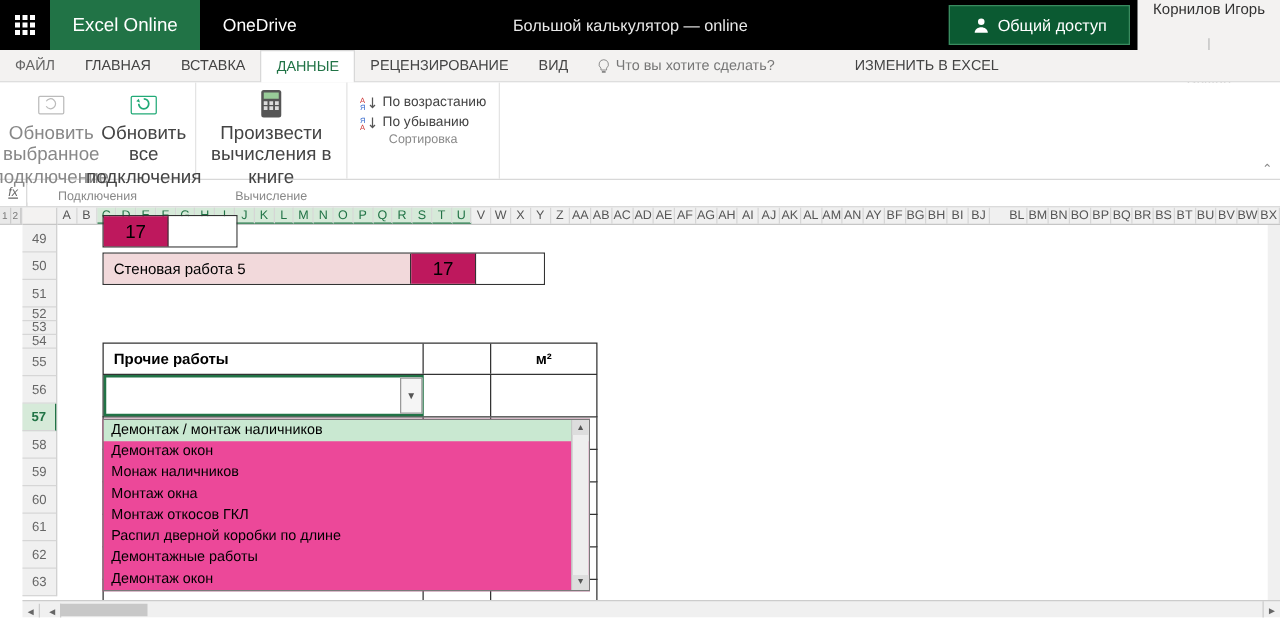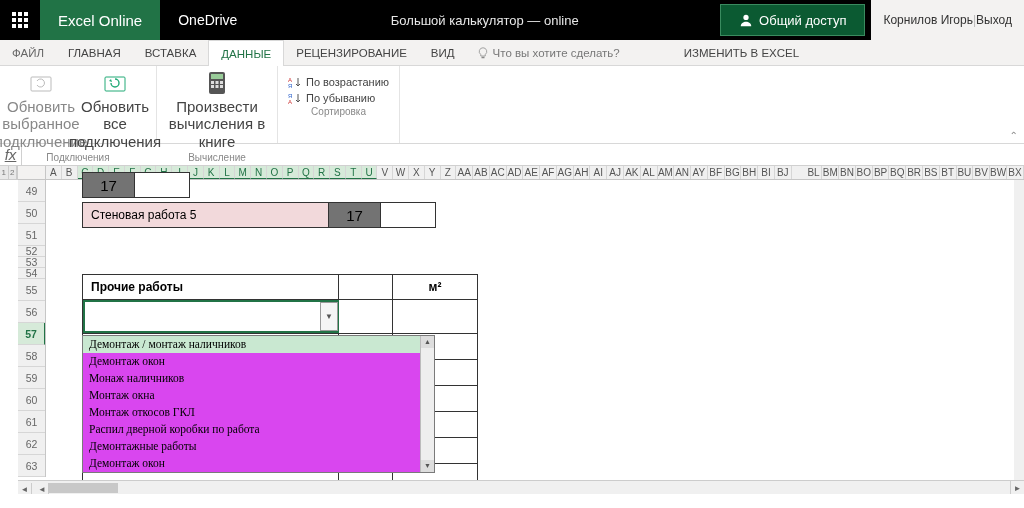--- a/index.html
+++ b/index.html
@@ -7,21 +7,21 @@
 
 
 .titlebar { background: #000; height: 40px; display: flex; align-items: stretch; color: #fff; }
 .waffle { width: 40px; display: flex; align-items: center; justify-content: center; background: #000; }
 .waffle-grid { display: grid; grid-template-columns: repeat(3,4px); grid-template-rows: repeat(3,4px); gap: 2px; }
 .waffle-grid span { background: #fff; width: 4px; height: 4px; }
 .brand { background: #217346; color: #fff; display: flex; align-items: center; padding: 0 18px; font-size: 15px; font-weight: 400; }
 .onedrive { display: flex; align-items: center; padding: 0 18px; font-size: 14px; color: #fff; }
 .doc-title { flex: 1; display: flex; align-items: center; justify-content: center; font-size: 13px; color: #e8e8e8; }
 .share-btn { background: #0b5a32; border: 1px solid #3a8b5f; color: #fff; display: flex; align-items: center; padding: 0 18px; gap: 6px; font-size: 13px; margin: 4px 6px; }
-.user-area { background: #f3f2f1; display: flex; align-items: center; padding: 0 12px; color: #333; font-size: 12px; }
+.user-area { background: #f3f2f1; display: flex; align-items: center; padding: 0 12px; gap: 14px; color: #333; font-size: 12px; flex-direction: column; }
 .sep { color: #bbb; }
 
 
 .tabrow { background: #f3f2f1; border-bottom: 1px solid #d8d8d8; height: 26px; display: flex; align-items: stretch; font-size: 11.5px; color: #444; position: relative; }
 .tab { padding: 0 12px; display: flex; align-items: center; cursor: pointer; text-transform: uppercase; }
 .tab.file { color: #666; }
 .tab.active { background: #fff; border-top: 1px solid #d8d8d8; border-left: 1px solid #d8d8d8; border-right: 1px solid #d8d8d8; margin-bottom: -1px; color: #217346; }
 .tell-me { display: flex; align-items: center; padding: 0 10px; color: #777; gap: 4px; }
 .edit-excel { padding: 0 14px; display: flex; align-items: center; color: #444; text-transform: uppercase; }
 
@@ -32,57 +32,57 @@
 .rbtn { display: flex; flex-direction: column; align-items: center; width: 62px; color: #888; font-size: 15px; text-align: center; line-height: 1.15; gap: 2px; }
 .rbtn .ricon { width: 26px; height: 26px; display: flex; align-items: center; justify-content: center; }
 .rbtn.enabled { color: #444; }
 .rgroup-label { font-size: 10px; color: #888; padding-top: 2px; }
 .sortbtns { display: flex; flex-direction: column; gap: 4px; font-size: 11px; color: #444; padding-top: 6px; }
 .sortbtn { display: flex; align-items: center; gap: 4px; cursor: pointer; }
 .collapse-arrow { position: absolute; right: 6px; bottom: 2px; font-size: 10px; color: #888; cursor: pointer; }
 
 
 .fx-bar { display: flex; align-items: center; height: 22px; border-bottom: 1px solid #d0d0d0; }
-.fx-label { width: 22px; font-style: italic; color: #666; font-size: 15px; text-align: center; border-right: 1px solid #d0d0d0; height: 100%; display: flex; align-items: center; justify-content: center; text-decoration: underline; }
+.fx-label { width: 22px; font-style: italic; color: #666; font-size: 10px; text-align: center; border-right: 1px solid #d0d0d0; height: 100%; display: flex; align-items: center; justify-content: center; text-decoration: underline; }
 .fx-input { flex: 1; border: none; outline: none; font-size: 12px; padding: 0 4px; }
 
 
 .grid-area { position: relative; height: 328px; overflow: hidden; }
 .split-col { position: absolute; left: 0; top: 0; width: 18px; height: 14px; background: #e9e9e9; border-right: 1px solid #ccc; border-bottom: 1px solid #ccc; display: flex; }
 .split-col span { flex:1; border-right:1px solid #ccc; font-size:8px; display:flex;align-items:center;justify-content:center;color:#777;}
 .corner { position: absolute; left: 18px; top: 0; width: 28px; height: 14px; background: #f3f2f1; border-right: 1px solid #c6c6c6; border-bottom: 1px solid #c6c6c6; }
 .col-headers { position: absolute; left: 46px; top: 0; right: 0; height: 14px; display: flex; background: #f0f0f0; border-bottom: 1px solid #c6c6c6; font-size: 10px; color: #555; }
 .col-h { border-right: 1px solid #d6d6d6; display: flex; align-items: center; justify-content: center; }
 .col-h.sel { background: #d6ead9; color: #217346; border-bottom: 1px solid #217346; }
 .row-headers { position: absolute; left: 18px; top: 14px; width: 28px; background: #f0f0f0; border-right: 1px solid #c6c6c6; }
 .row-h { height: 22px; border-bottom: 1px solid #d6d6d6; display: flex; align-items: center; justify-content: center; font-size: 10.5px; color: #666; }
 .row-h.sel { background: #d6ead9; color: #217346; font-weight: 600; border-right: 1px solid #217346; }
 .row-h.short { height: 11px; }
 
 .cells { position: absolute; left: 46px; top: 14px; right: 10px; bottom: 10px; background: #fff; }
 
 
 .pink-row { position: absolute; left: 36px; height: 26px; border: 1px solid #333; display: flex; }
 .pink-row .c1 { width: 246px; background: #f2d9db; padding: 0 8px; display: flex; align-items: center; font-size: 12px; border-right: 1px solid #333; }
-.pink-row .c2 { width: 52px; background: #737373; display: flex; align-items: center; justify-content: center; font-size: 15px; border-right: 1px solid #333; }
+.pink-row .c2 { width: 52px; background: #be185d; display: flex; align-items: center; justify-content: center; font-size: 15px; border-right: 1px solid #333; }
 .pink-row .c3 { width: 54px; background: #fff; }
 
 
 .tbl { position: absolute; left: 36px; top: 94px; width: 396px; }
 .tbl-row { display: flex; height: 26px; border: 1px solid #333; border-top: none; }
 .tbl .tbl-row:first-child { border-top: 1px solid #333; }
 .tbl-row .tc1 { width: 256px; padding: 0 8px; display: flex; align-items: center; border-right: 1px solid #333; font-size: 12px; }
 .tbl-row .tc2 { width: 54px; border-right: 1px solid #333; display: flex; align-items: center; justify-content: center; }
 .tbl-row .tc3 { width: 84px; display: flex; align-items: center; justify-content: center; }
 .hdr { font-weight: bold; }
 .sel-cell { border: 2px solid #217346 !important; position: relative; }
 .dd-btn { position: absolute; right: -1px; top: 0; bottom: 0; width: 18px; background: #f5f5f5; border: 1px solid #999; display: flex; align-items: center; justify-content: center; font-size: 8px; color: #555; }
 
 
-.ddlist { position: absolute; left: 36px; top: 155px; width: 353px; background: #d946ef; border: 1px solid #7a7a7a; font-size: 11.5px; font-family: Liberation Serif, serif; }
+.ddlist { position: absolute; left: 36px; top: 155px; width: 390px; background: #ec4899; border: 1px solid #7a7a7a; font-size: 11.5px; }
 .ddlist .opt { padding: 1px 6px; cursor: pointer; line-height: 1.3; }
 .ddlist .opt.hilite { background: #c9e8d1; }
 .dd-scroll { position: absolute; right: 0; top: 0; bottom: 0; width: 14px; background: #eee; border-left: 1px solid #bbb; }
 .dd-arrow { height: 12px; background: #ddd; display:flex;align-items:center;justify-content:center;font-size:7px;color:#555; }
 .dd-track { position:absolute; top:12px; bottom:12px; left:0; right:0; }
 .dd-arrow.dn { position:absolute; bottom:0; left:0; right:0;}
 
 
 .hscroll { position: absolute; left: 18px; right: 0; bottom: 0; height: 14px; background: #f0f0f0; border-top: 1px solid #ccc; }
 .hs-arrow { width: 14px; height: 14px; display: inline-flex; align-items: center; justify-content: center; font-size: 8px; color: #666; border-right: 1px solid #ccc; }
@@ -362,21 +362,21 @@
           <div class="tc3"></div>
         </div>
     </div>
 
     <div class="ddlist" id="ddlist">
       <div class="opt hilite">Демонтаж / монтаж наличников</div>
         <div class="opt">Демонтаж окон</div>
         <div class="opt">Монаж наличников</div>
         <div class="opt">Монтаж окна</div>
         <div class="opt">Монтаж откосов ГКЛ</div>
-        <div class="opt">Распил дверной коробки по  работа</div>
+        <div class="opt">Распил дверной коробки по  длине</div>
         <div class="opt">Демонтажные работы</div>
         <div class="opt">Демонтаж  окон</div>
         <div class="dd-scroll">
         <div class="dd-arrow">▲</div>
         <div class="dd-track"></div>
         <div class="dd-arrow dn">▼</div>
       </div>
     </div>
   </div>
 

